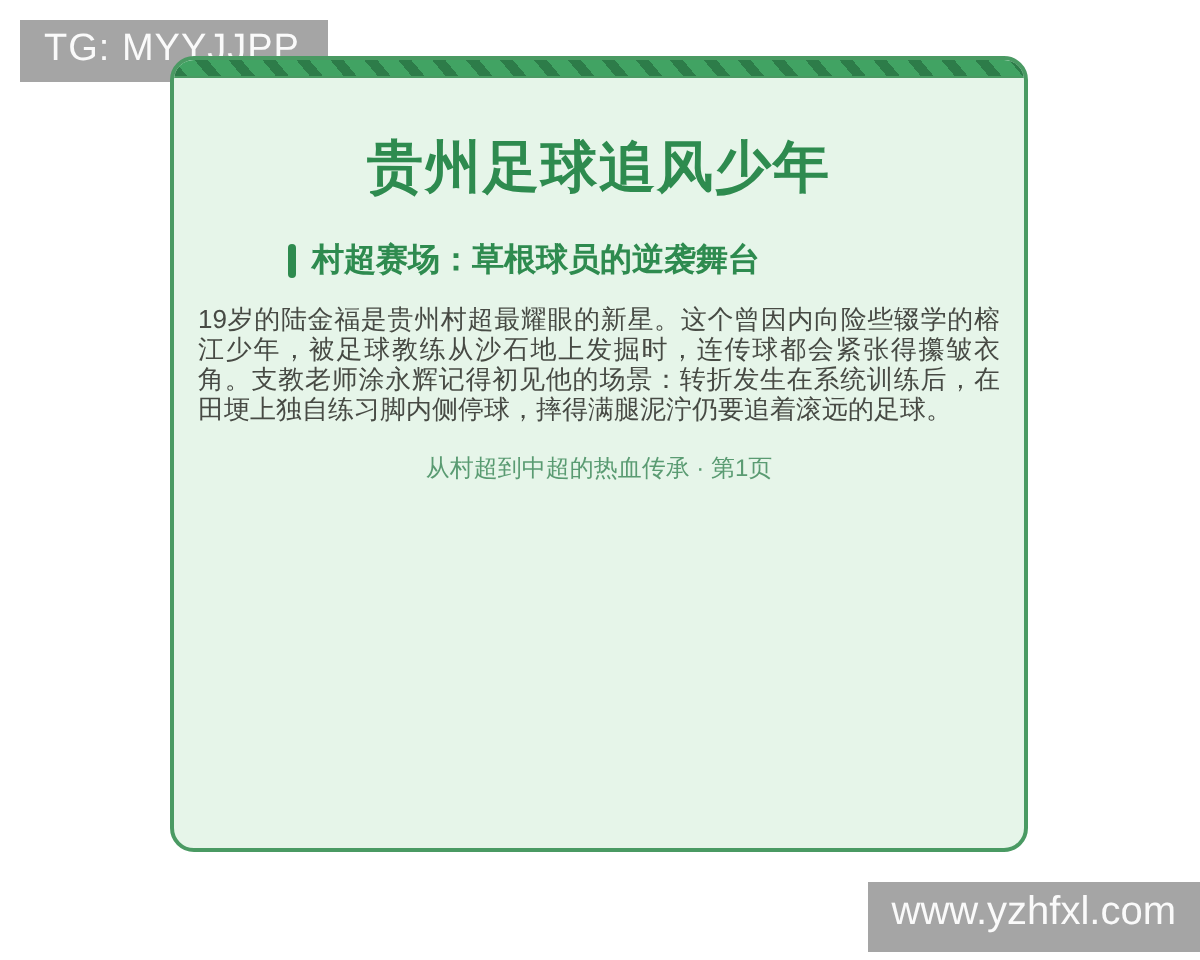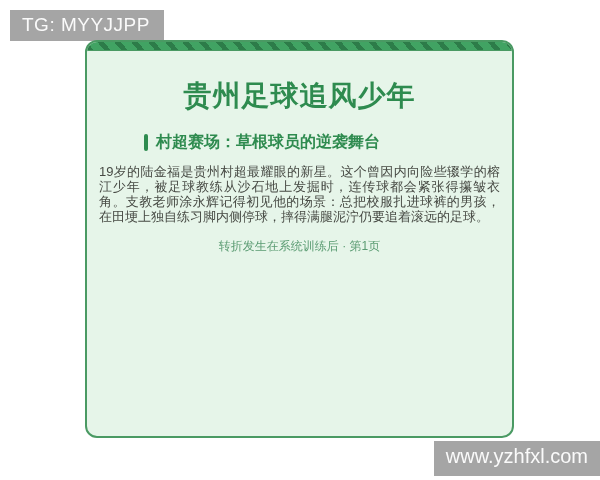--- a/index.html
+++ b/index.html
@@ -25,21 +25,21 @@
     color: #fafafa;
     font-size: 19px;
     line-height: 22px;
     padding: 4px 14px 5px 12px;
     letter-spacing: 0.5px;
     white-space: nowrap;
   }
   .card {
     position: absolute;
     left: 85px;
-    top: 40px;
+    top: 28px;
     width: 429px;
     height: 398px;
     box-sizing: border-box;
     background: var(--card-bg, #e6f5e9);
     border: 2px solid var(--card-border, #4a9a63);
     border-radius: 12px;
     overflow: hidden;
   }
   .stripe-band {
     height: 8px;
@@ -124,21 +124,21 @@
     <div class="stripe-band"></div>
 
     <h1 class="title">贵州足球追风少年</h1>
 
 
     <div class="section-heading">
       <span class="accent-bar"></span>
       <span>村超赛场：草根球员的逆袭舞台</span>
     </div>
 
-    <p class="body-para">19岁的陆金福是贵州村超最耀眼的新星。这个曾因内向险些辍学的榕江少年，被足球教练从沙石地上发掘时，连传球都会紧张得攥皱衣角。支教老师涂永辉记得初见他的场景：总把校服扎进球裤的男孩，在田埂上独自练习脚内侧停球，摔得满腿泥泞仍要追着滚远的足球。</p>
+    <p class="body-para">19岁的陆金福是贵州村超最耀眼的新星。这个曾因内向险些辍学的榕江少年，被足球教练从沙石地上发掘时，连传球都会紧张得攥皱衣角。支教老师涂永辉记得初见他的场景：转折发生在系统训练后，在田埂上独自练习脚内侧停球，摔得满腿泥泞仍要追着滚远的足球。</p>
 
 
-    <div class="card-footer">转折发生在系统训练后 · 第1页</div>
+    <div class="card-footer">从村超到中超的热血传承 · 第1页</div>
   </div>
 
   <div class="site-badge">www.yzhfxl.com</div>
 
 </div>
 
 </body></html>

